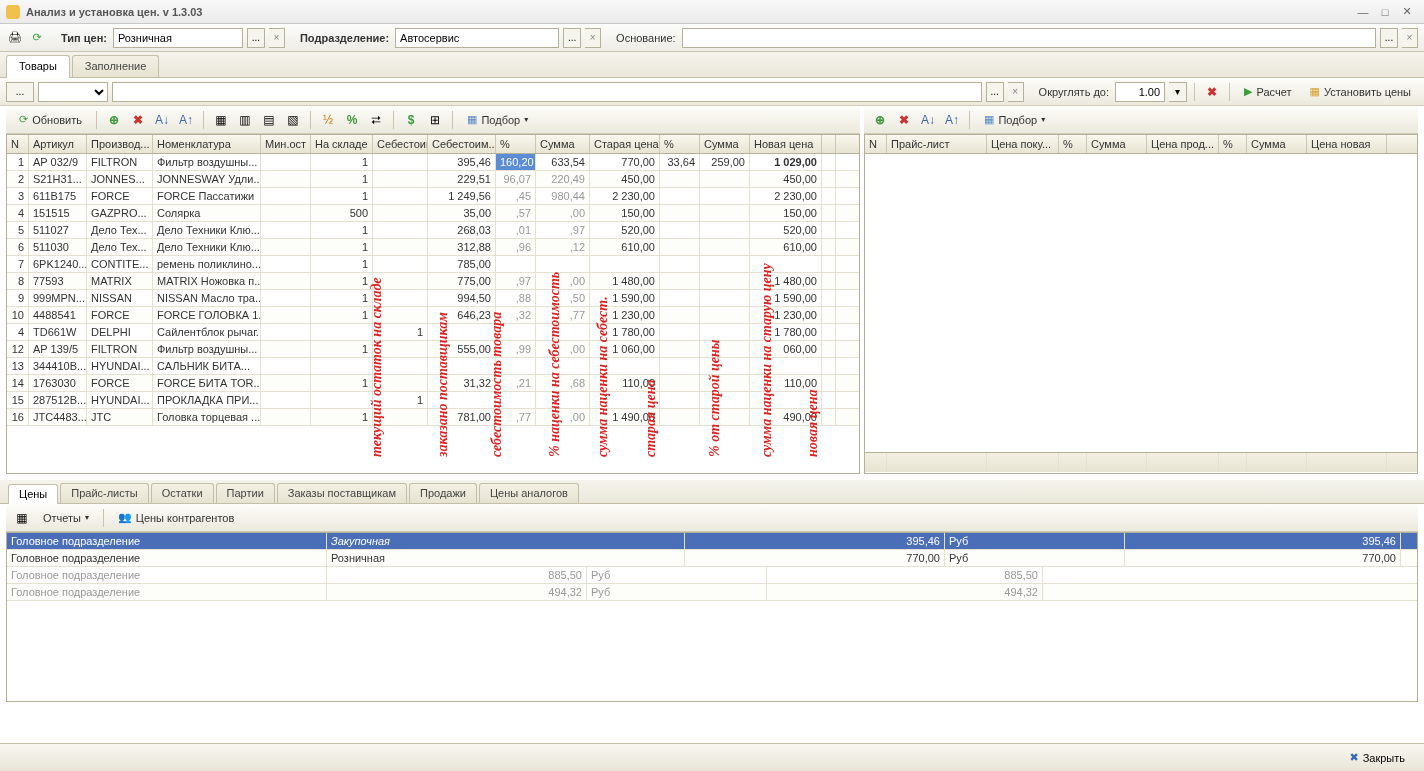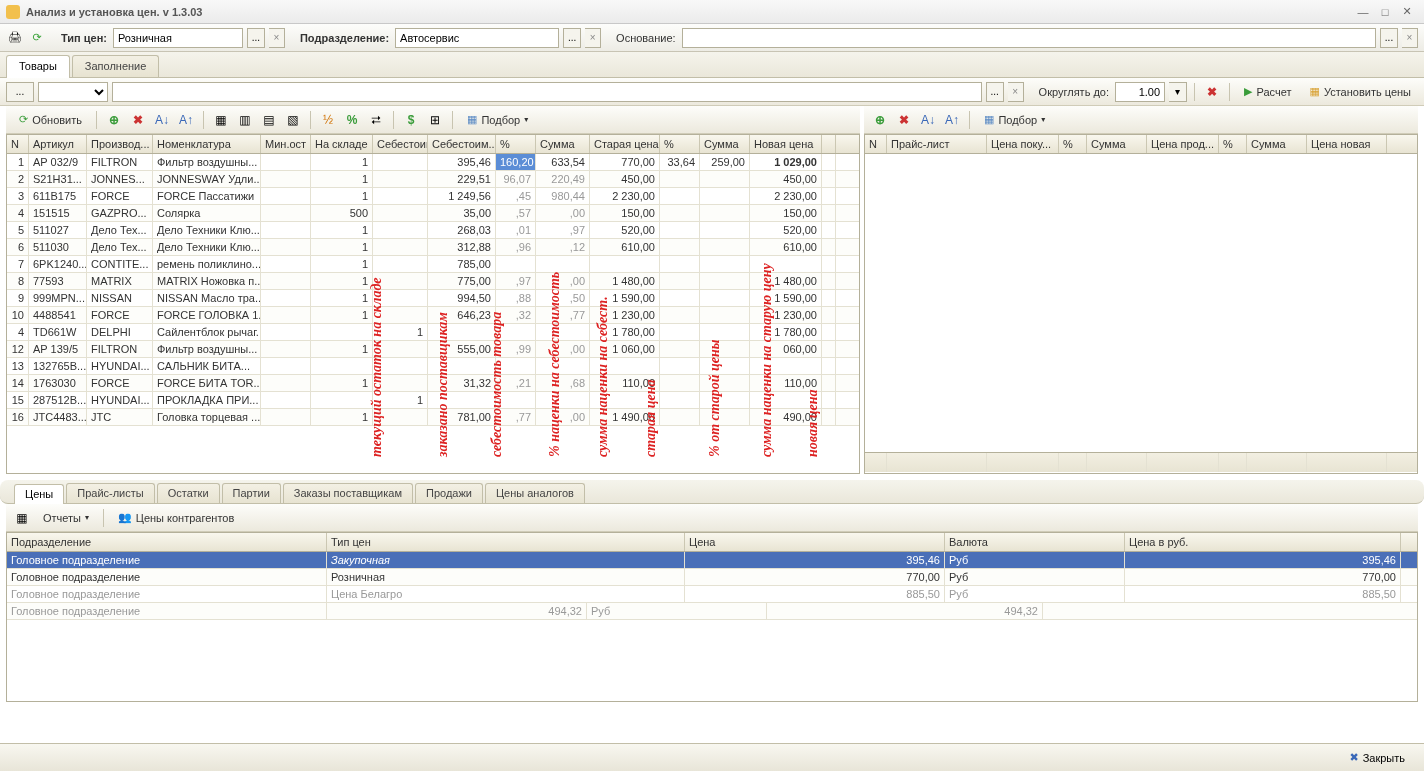--- a/index.html
+++ b/index.html
@@ -36,21 +36,21 @@
 .grid-row:nth-child(even){ background:#fdfdfa; }
 .gc { border-right:1px solid #e4e1d2; padding:2px 4px; overflow:hidden; white-space:nowrap; color:#333; }
 .gc.r { text-align:right; }
 .gc.gray { color:#999; }
 .gc.bold { font-weight:bold; }
 .gc.sel { background:#5b8dd6; color:#fff; }
 .grid-foot { display:flex; background:linear-gradient(#f2efe2,#e8e4d3); border-top:1px solid #b4b09a; font-weight:bold; }
 
 .overlay-lbl { position:absolute; color:#d22; font-style:italic; font-weight:bold; font-family:'Times New Roman',serif; transform:rotate(-90deg); transform-origin:left top; white-space:nowrap; pointer-events:none; font-size:14px; }
 
-.bottom-tabs { height:24px; display:flex; align-items:flex-end; padding-left:14px; margin-top:6px;border-radius:8px; }
+.bottom-tabs { height:24px; display:flex; align-items:flex-end; padding-left:8px; margin-top:6px; }
 .bottom-tabs .tab { padding:3px 10px 4px; }
 
 .footer-bar { position:absolute; bottom:0; left:0; right:0; height:28px; background:linear-gradient(#f8f7f0,#e8e5d8); border-top:1px solid #c2bea8; display:flex; align-items:center; justify-content:flex-end; padding:0 10px; }
 .footer-btn { display:flex; align-items:center; gap:4px; padding:3px 8px; cursor:pointer; border:1px solid transparent; border-radius:2px; }
 
 
 .c1-0{width:22px}.c1-1{width:58px}.c1-2{width:66px}.c1-3{width:108px}.c1-4{width:50px}
 .c1-5{width:62px}.c1-6{width:55px}.c1-7{width:68px}.c1-8{width:40px}.c1-9{width:54px}
 .c1-10{width:70px}.c1-11{width:40px}.c1-12{width:50px}.c1-13{width:72px}.c1-14{width:14px}
 
@@ -366,21 +366,21 @@
             <div class="gc c1-8 r gray">,99</div>
             <div class="gc c1-9 r gray">,00</div>
             <div class="gc c1-10 r">1 060,00</div>
             <div class="gc c1-11 r gray"></div>
             <div class="gc c1-12 r gray"></div>
             <div class="gc c1-13 r">060,00</div>
             <div class="gc c1-14"></div>
           </div>
           <div class="grid-row">
             <div class="gc c1-0 r">13</div>
-            <div class="gc c1-1">132765B...</div>
+            <div class="gc c1-1">344410B...</div>
             <div class="gc c1-2">HYUNDAI...</div>
             <div class="gc c1-3">САЛЬНИК БИТА...</div>
             <div class="gc c1-4 r"></div>
             <div class="gc c1-5 r"></div>
             <div class="gc c1-6 r"></div>
             <div class="gc c1-7 r"></div>
             <div class="gc c1-8 r gray"></div>
             <div class="gc c1-9 r gray"></div>
             <div class="gc c1-10 r"></div>
             <div class="gc c1-11 r gray"></div>
@@ -511,45 +511,37 @@
       <span style="font-size:8px">▾</span>
     </div>
   <div class="sep"></div>
   <div class="tbtn">
       <span style="color:#4a80c0">👥</span>
       <span>Цены контрагентов</span>
     </div>
 </div>
 
 <div class="grid-wrap" style="margin:0 6px;height:170px">
-  <div class="grid-head" id="gb-head">
-      <div class="hc cb-0">Подразделение</div>
-      <div class="hc cb-1">Тип цен</div>
-      <div class="hc cb-2">Цена</div>
-      <div class="hc cb-3">Валюта</div>
-      <div class="hc cb-4">Цена в руб.</div>
-    </div>
   <div class="grid-body" id="gb-body">
       <div class="grid-row" style="background: rgb(74, 111, 184); color: rgb(255, 255, 255);">
         <div class="gc cb-0" style="color: rgb(255, 255, 255);">Головное подразделение</div>
         <div class="gc cb-1" style="color: rgb(255, 255, 255); font-style: italic;">Закупочная</div>
         <div class="gc cb-2 r" style="color: rgb(255, 255, 255);">395,46</div>
         <div class="gc cb-3" style="color: rgb(255, 255, 255);">Руб</div>
         <div class="gc cb-4 r" style="color: rgb(255, 255, 255);">395,46</div>
       </div>
       <div class="grid-row">
         <div class="gc cb-0">Головное подразделение</div>
         <div class="gc cb-1">Розничная</div>
         <div class="gc cb-2 r">770,00</div>
         <div class="gc cb-3">Руб</div>
         <div class="gc cb-4 r">770,00</div>
       </div>
       <div class="grid-row">
         <div class="gc cb-0" style="color: rgb(153, 153, 153);">Головное подразделение</div>
-        <div class="gc cb-1" style="color: rgb(153, 153, 153);">Цена Белагро</div>
         <div class="gc cb-2 r" style="color: rgb(153, 153, 153);">885,50</div>
         <div class="gc cb-3" style="color: rgb(153, 153, 153);">Руб</div>
         <div class="gc cb-4 r" style="color: rgb(153, 153, 153);">885,50</div>
       </div>
       <div class="grid-row">
         <div class="gc cb-0" style="color: rgb(153, 153, 153);">Головное подразделение</div>
         <div class="gc cb-2 r" style="color: rgb(153, 153, 153);">494,32</div>
         <div class="gc cb-3" style="color: rgb(153, 153, 153);">Руб</div>
         <div class="gc cb-4 r" style="color: rgb(153, 153, 153);">494,32</div>
       </div>

